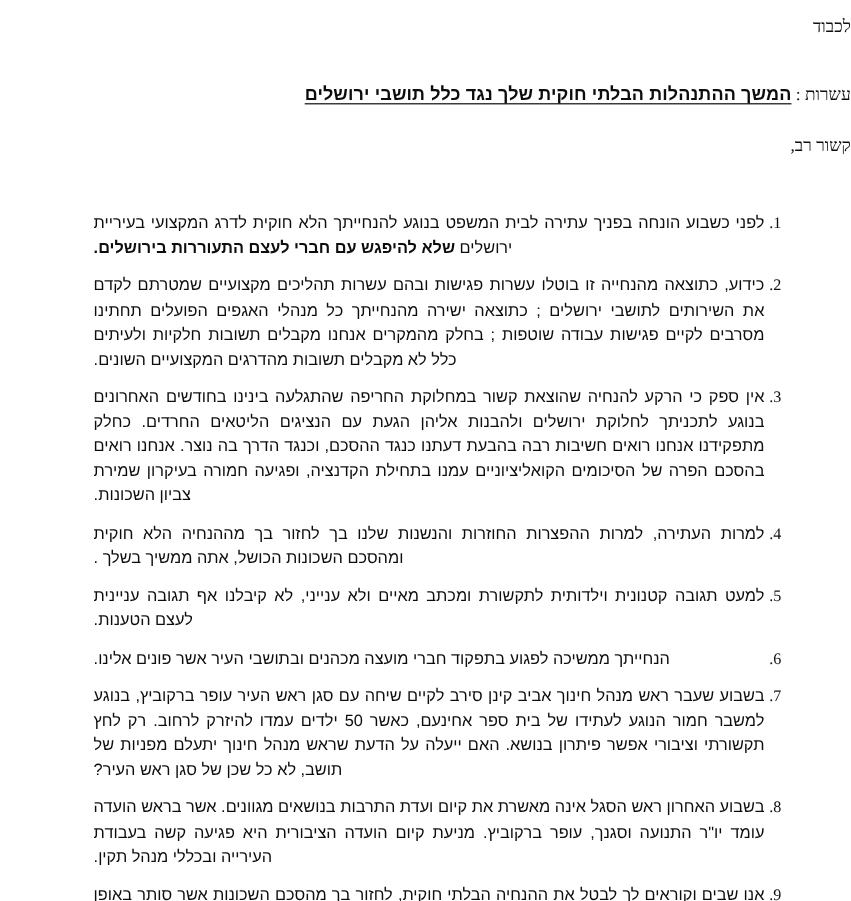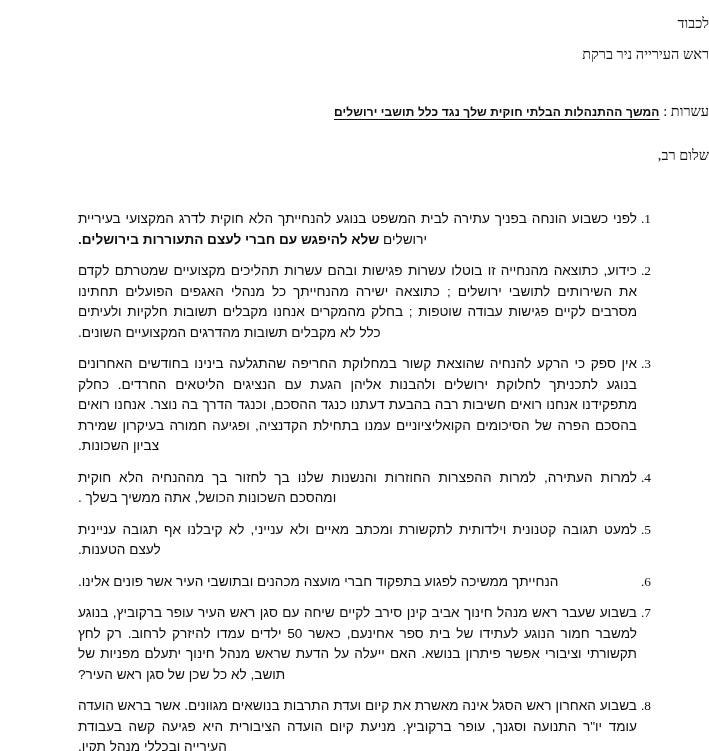--- a/index.html
+++ b/index.html
@@ -56,21 +56,21 @@
     white-space: nowrap;
   }
   .subject-label {
     font-family: "Liberation Serif", "DejaVu Serif", serif;
     font-weight: normal;
     font-size: 14.5px;
   }
   .subject-value {
     font-family: "Liberation Sans", "DejaVu Sans", sans-serif;
     font-weight: bold;
-    font-size: 12px;
+    font-size: 15px;
     text-decoration: underline;
     text-underline-offset: 3px;
     letter-spacing: 0.1px;
   }
 
   
   .greeting {
     margin-top: 22px;
     text-align: right;
     padding-left: 48px;
@@ -120,29 +120,28 @@
     font-weight: bold;
   }
 </style>
 </head>
 <body>
 
 <div class="page">
 
   <div class="header-block">
     <div class="addressee-line">לכבוד</div>
-    <div class="addressee-line second">ראש העירייה ניר ברקת</div>
   </div>
 
   <div class="subject-row">
     <span class="subject-label">עשרות :</span>
     <span class="subject-value">המשך ההתנהלות הבלתי חוקית שלך נגד כלל תושבי ירושלים</span>
   </div>
 
-  <div class="greeting">שלום רב,</div>
+  <div class="greeting">קשור רב,</div>
 
   <ol class="body-list">
       <li class="body-item">
         <span class="marker">.1</span>
         <span class="txt"><span>לפני כשבוע הונחה בפניך עתירה לבית המשפט בנוגע להנחייתך הלא חוקית לדרג המקצועי בעיריית ירושלים </span><b>שלא להיפגש עם חברי לעצם התעוררות בירושלים.</b></span>
       </li>
       <li class="body-item">
         <span class="marker">.2</span>
         <span class="txt"><span>כידוע, כתוצאה מהנחייה זו בוטלו עשרות פגישות ובהם עשרות תהליכים מקצועיים שמטרתם לקדם את השירותים לתושבי ירושלים ; כתוצאה ישירה מהנחייתך כל מנהלי האגפים הפועלים תחתינו מסרבים לקיים פגישות עבודה שוטפות ; בחלק מהמקרים אנחנו מקבלים תשובות חלקיות ולעיתים כלל לא מקבלים תשובות מהדרגים המקצועיים השונים.</span></span>
       </li>

